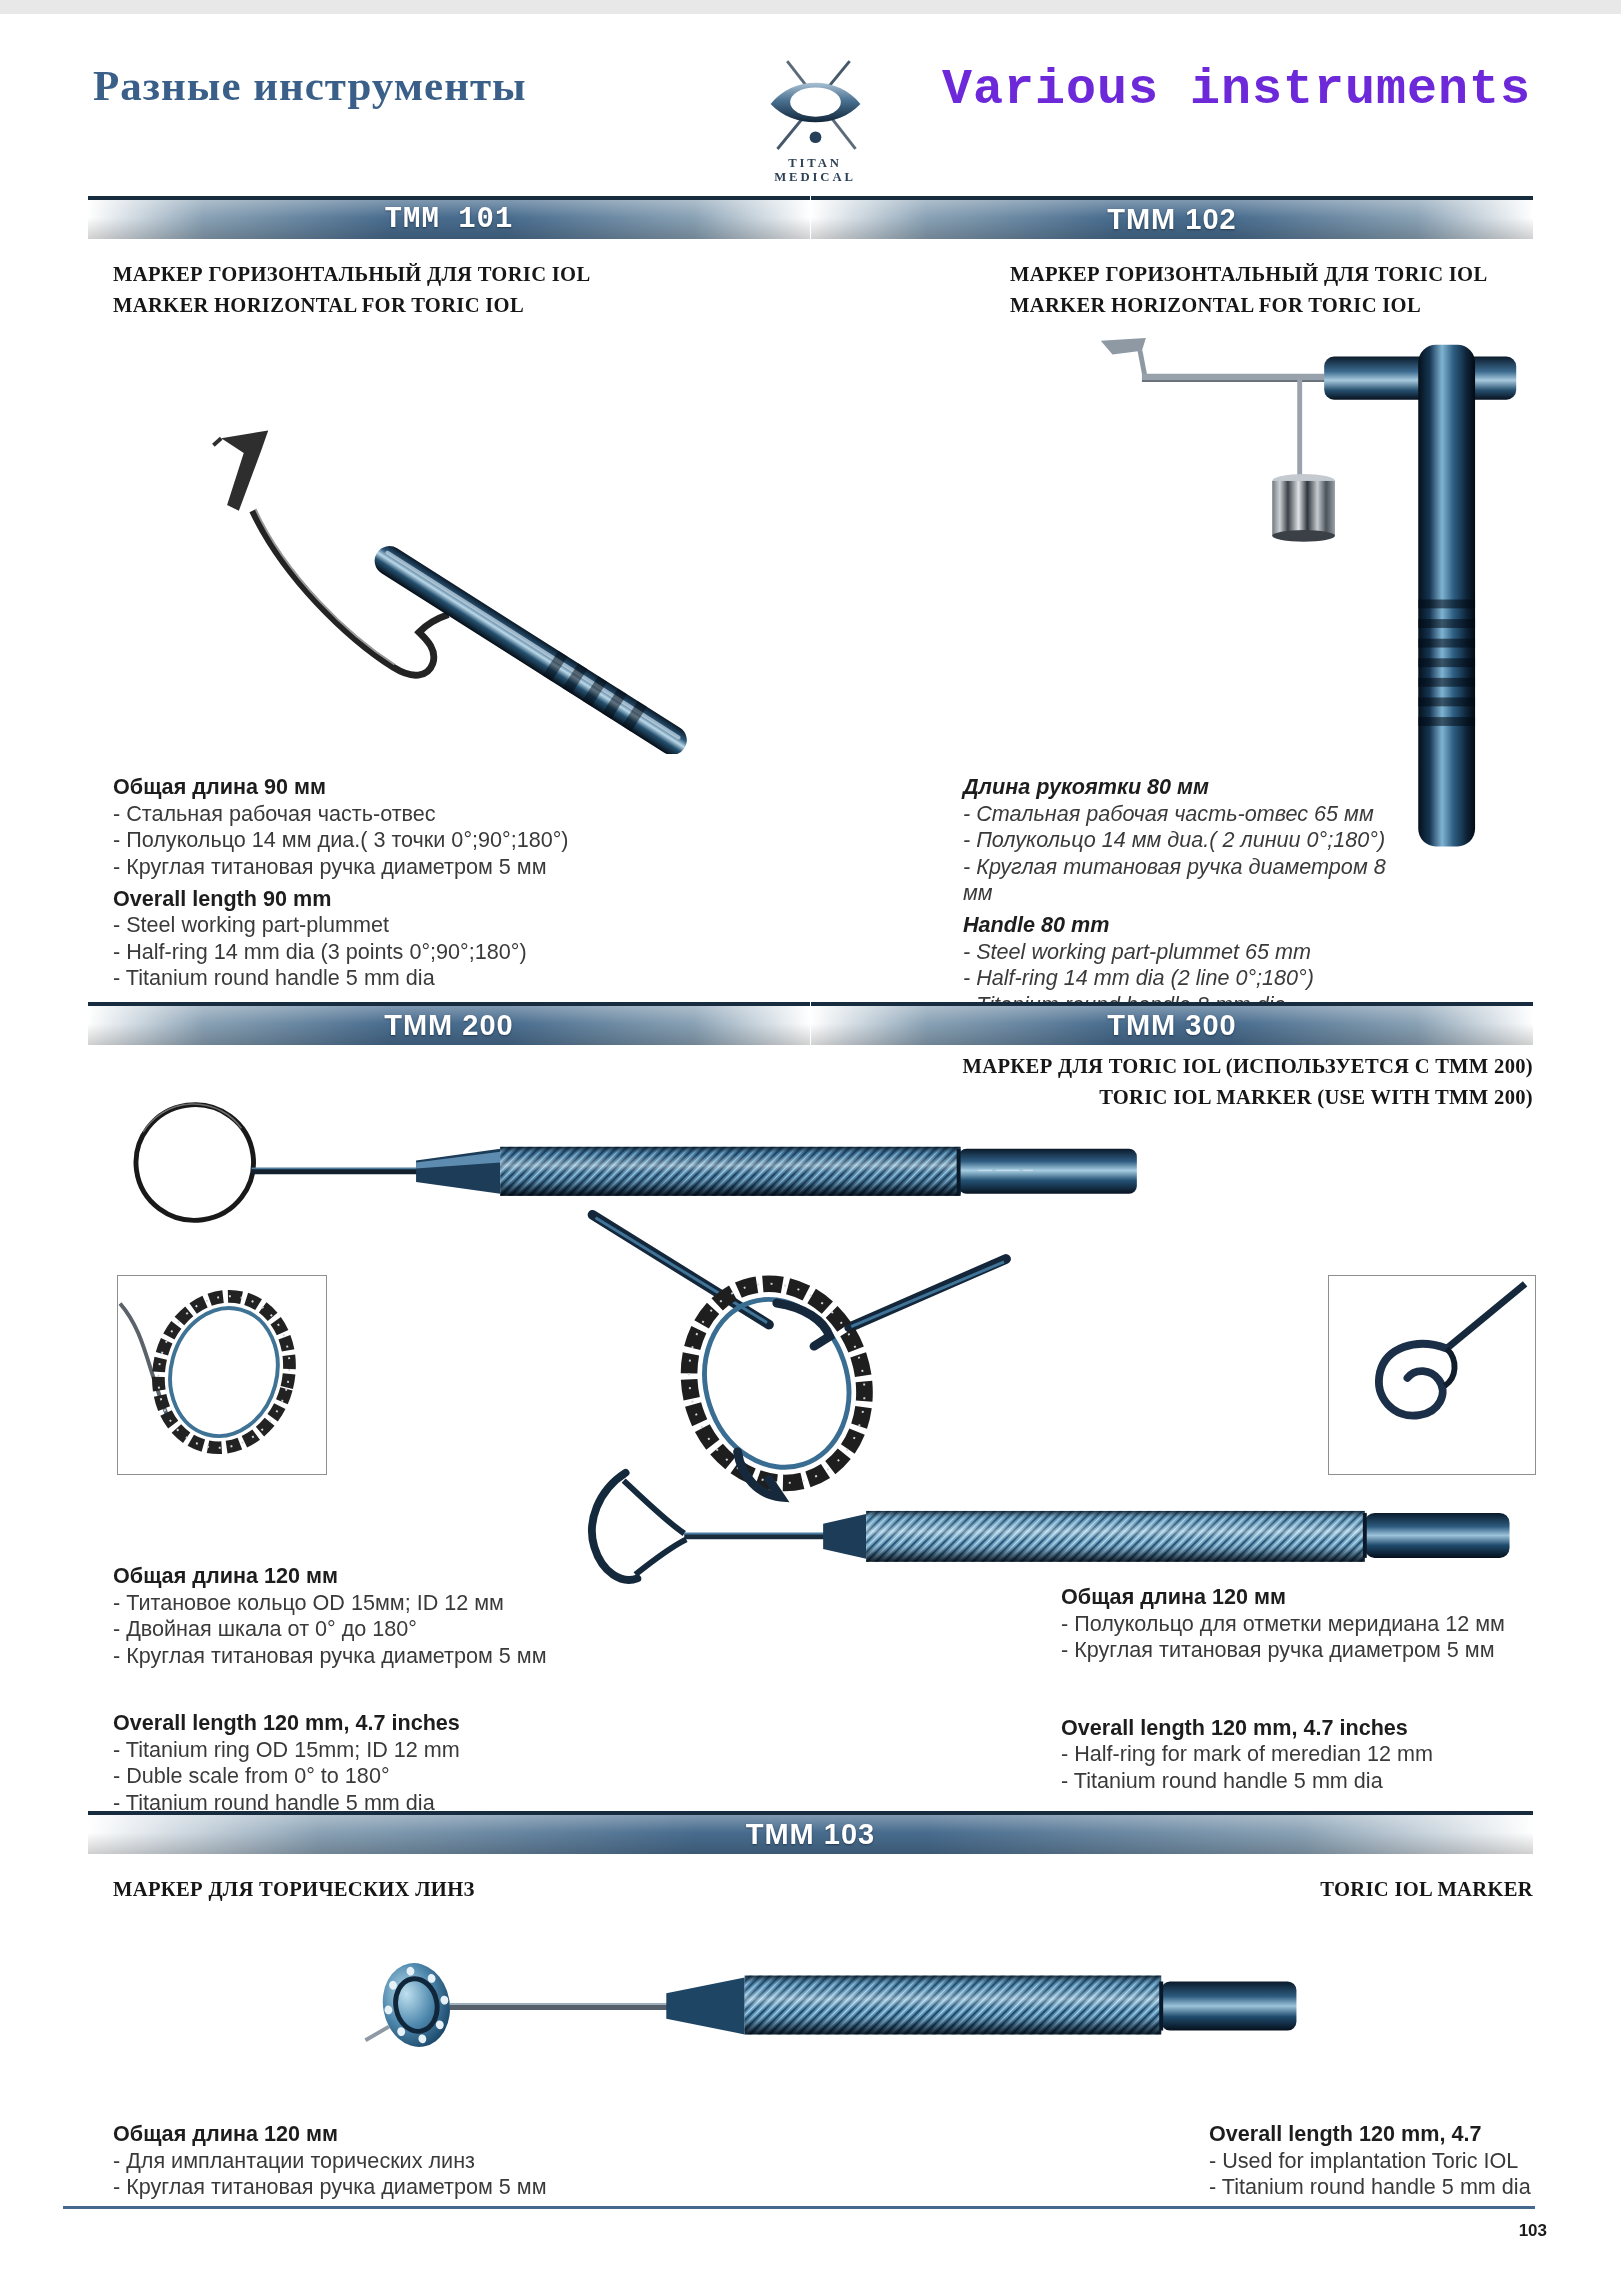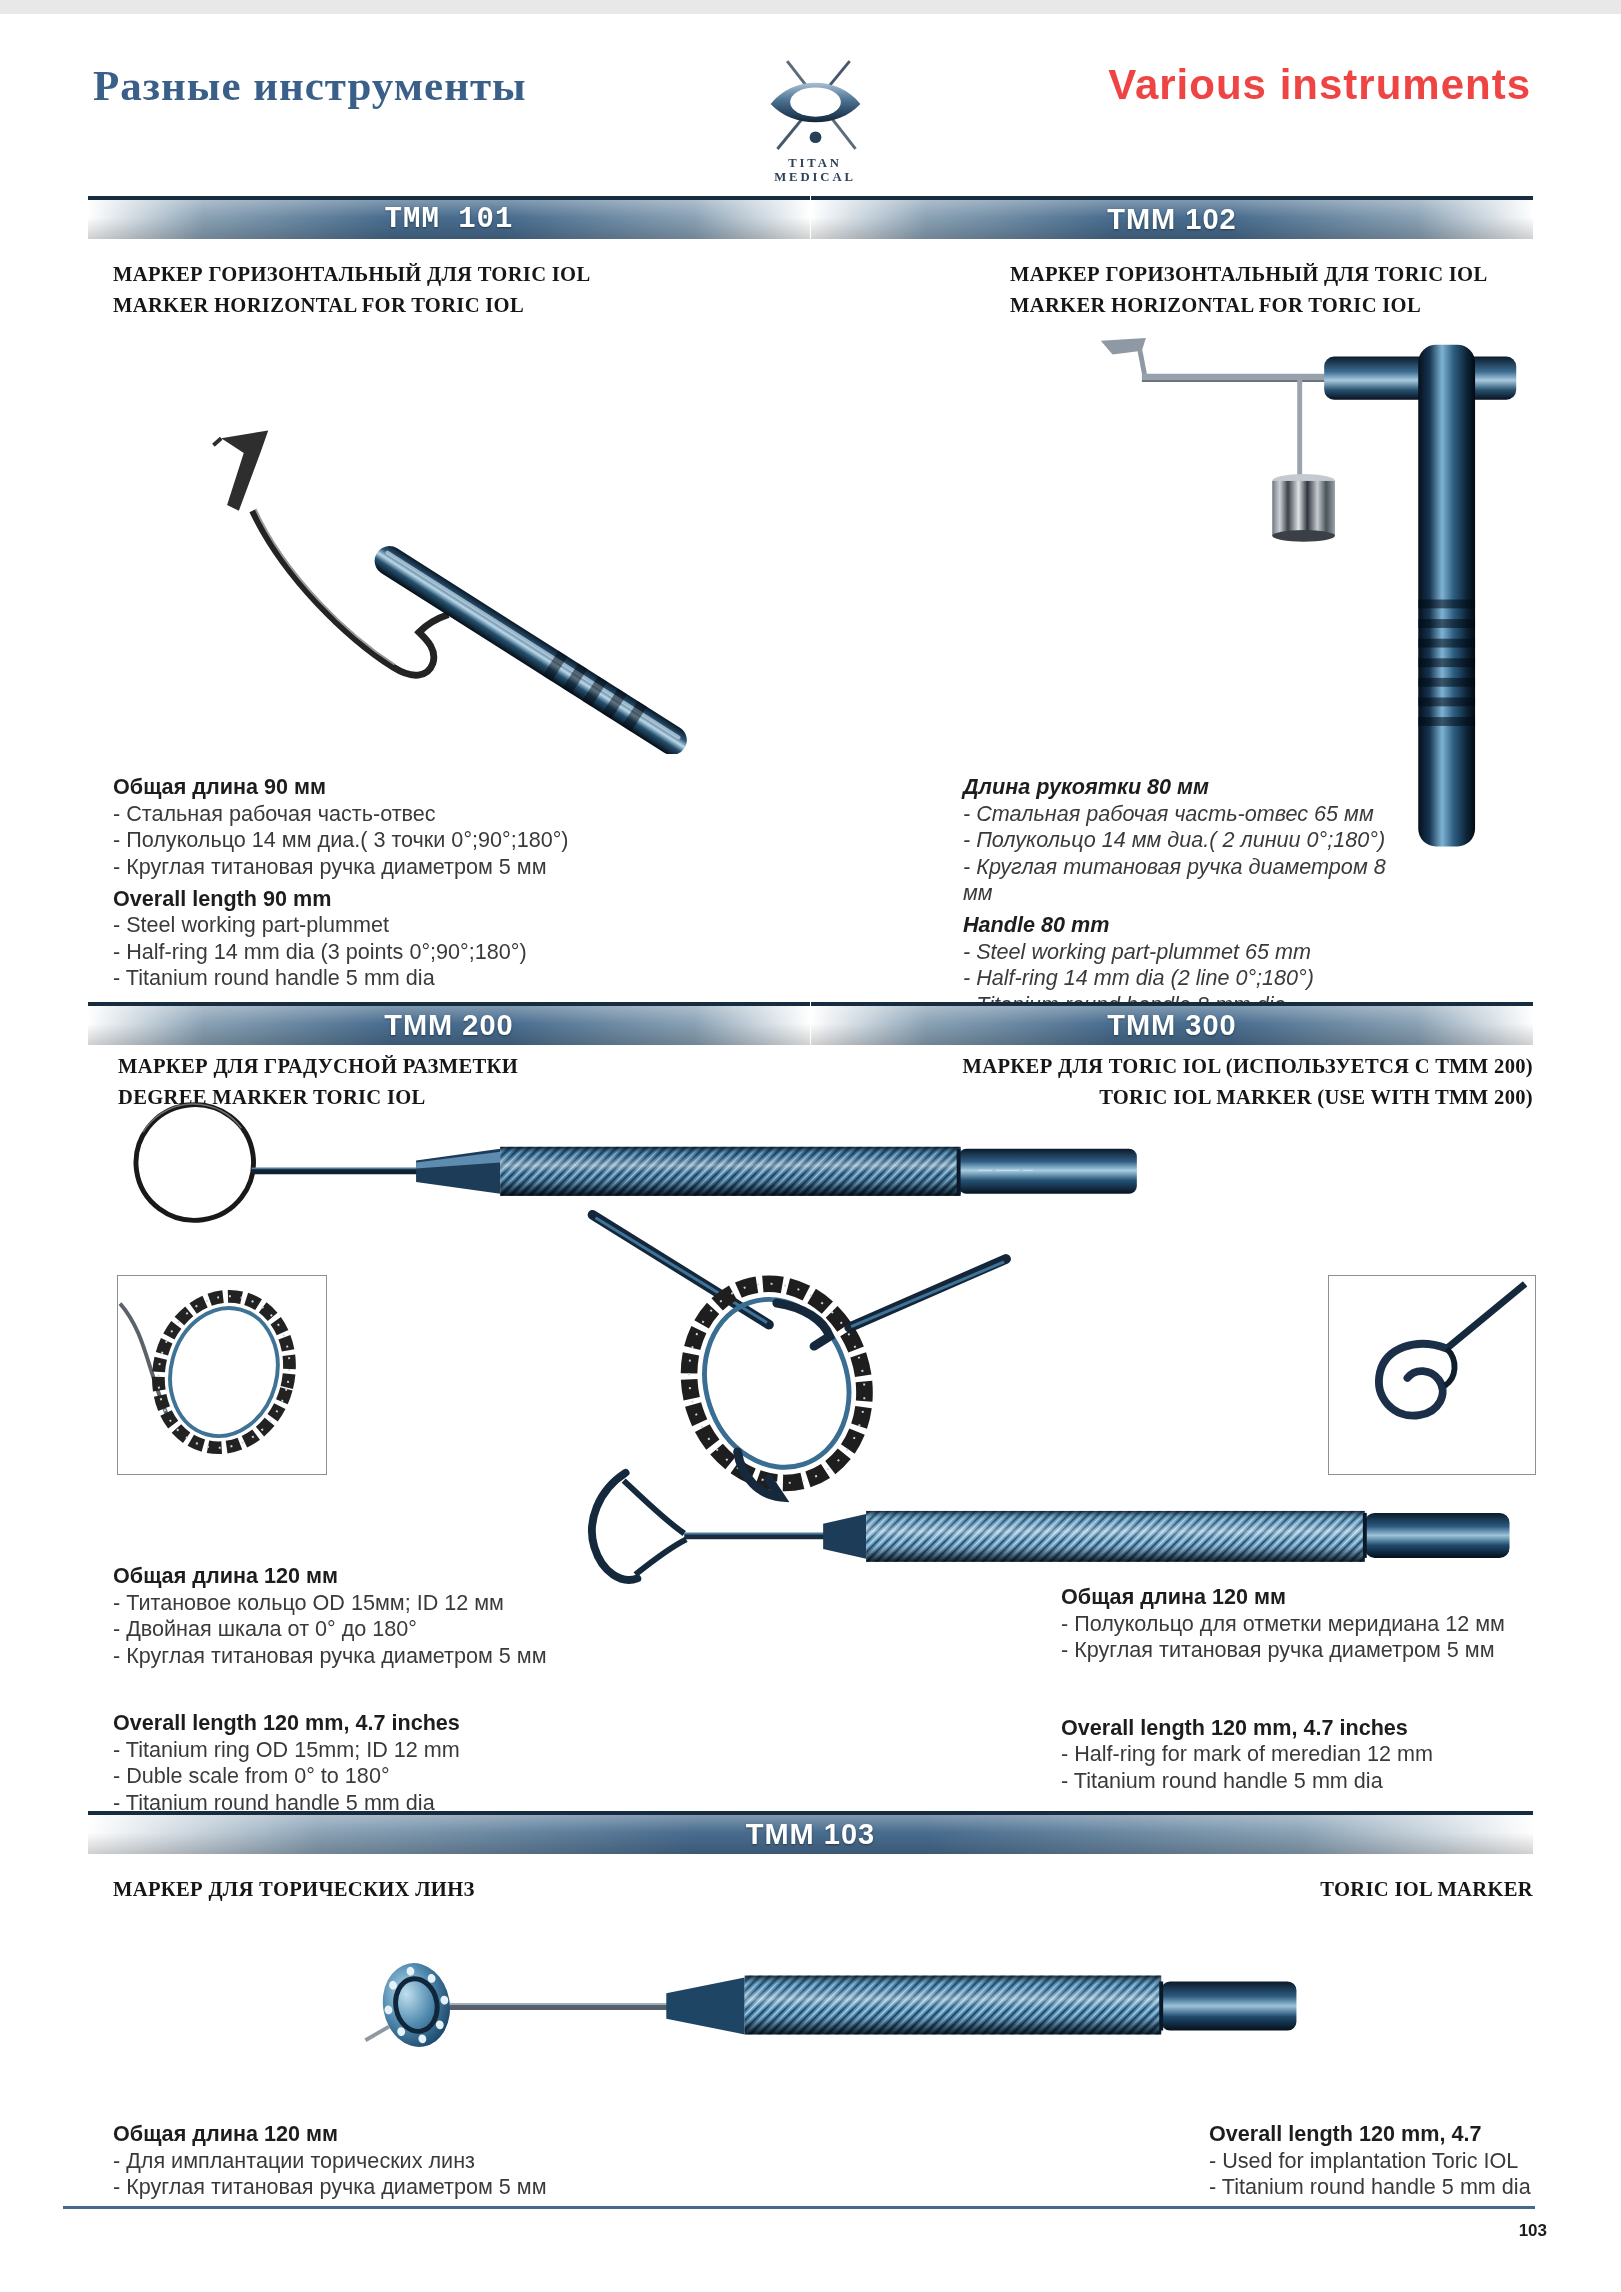--- a/index.html
+++ b/index.html
@@ -3,22 +3,22 @@
 <meta charset="utf-8">
 <style>
   html,body{margin:0;padding:0;background:#e8e8e8;}
   .page{position:relative;width:1621px;height:2293px;background:#ffffff;overflow:hidden;
         font-family:"Liberation Sans",sans-serif;margin:14px auto;}
   .abs{position:absolute;}
 
   
   .title-ru{left:93px;top:47px;font-family:"Liberation Serif",serif;font-weight:bold;
             font-size:43px;color:#3a5f88;letter-spacing:1px;}
-  .title-en{right:90px;top:47px;font-family:Liberation Sans, sans-serif;font-weight:bold;
-            font-size:42px;color:#ef4444;letter-spacing:1px;}
+  .title-en{right:90px;top:47px;font-family:Liberation Mono, monospace;font-weight:bold;
+            font-size:50px;color:#6d28d9;letter-spacing:1px;}
   .logo{left:727px;top:45px;width:176px;text-align:center;color:#2e4257;}
   .logo-txt{font-family:"Liberation Serif",serif;font-weight:bold;font-size:12.7px;
             letter-spacing:2.9px;line-height:13.7px;color:#2e4257;}
 
   
   .code-bar{height:39px;border-top:4.9px solid #182c40;
     background:
       linear-gradient(180deg, rgba(255,255,255,.30), rgba(255,255,255,0) 45%, rgba(0,0,0,.18)),
       linear-gradient(90deg,#ffffff 0%,#8aa2b5 16%,#486c8e 42%,#486c8e 58%,#8aa2b5 84%,#ffffff 100%);
     display:flex;align-items:center;justify-content:center;}
@@ -190,24 +190,20 @@
     <div>- Titanium round handle 8 mm dia</div>
   </div>
 
   <div class="abs code-bar" style="left:88px;top:988px;width:722px;">
     <span>TMM 200</span>
     </div>
   <div class="abs code-bar" style="left:811px;top:988px;width:722px;">
     <span>TMM 300</span>
     </div>
 
-  <div class="abs ptitle" style="left:118px;top:1037px;">
-    <div>МАРКЕР ДЛЯ ГРАДУСНОЙ РАЗМЕТКИ</div>
-    <div>DEGREE MARKER TORIC IOL</div>
-  </div>
   <div class="abs ptitle r" style="right:88px;top:1037px;width:608px;">
     <div>МАРКЕР ДЛЯ TORIC IOL (ИСПОЛЬЗУЕТСЯ С ТММ 200)</div>
     <div>TORIC IOL MARKER (USE WITH TMM 200)</div>
   </div>
 
   <svg class="abs" style="left:108px;top:1078px;" width="1049" height="142" viewBox="0 0 1070 145">
     <defs>
       <pattern id="kn200" width="7" height="7" patternUnits="userSpaceOnUse" patternTransform="rotate(45)">
         <rect width="7" height="7" fill="#3d7096"></rect>
         <line x1="1" y1="0" x2="1" y2="7" stroke="#123048" stroke-width="2"></line>

